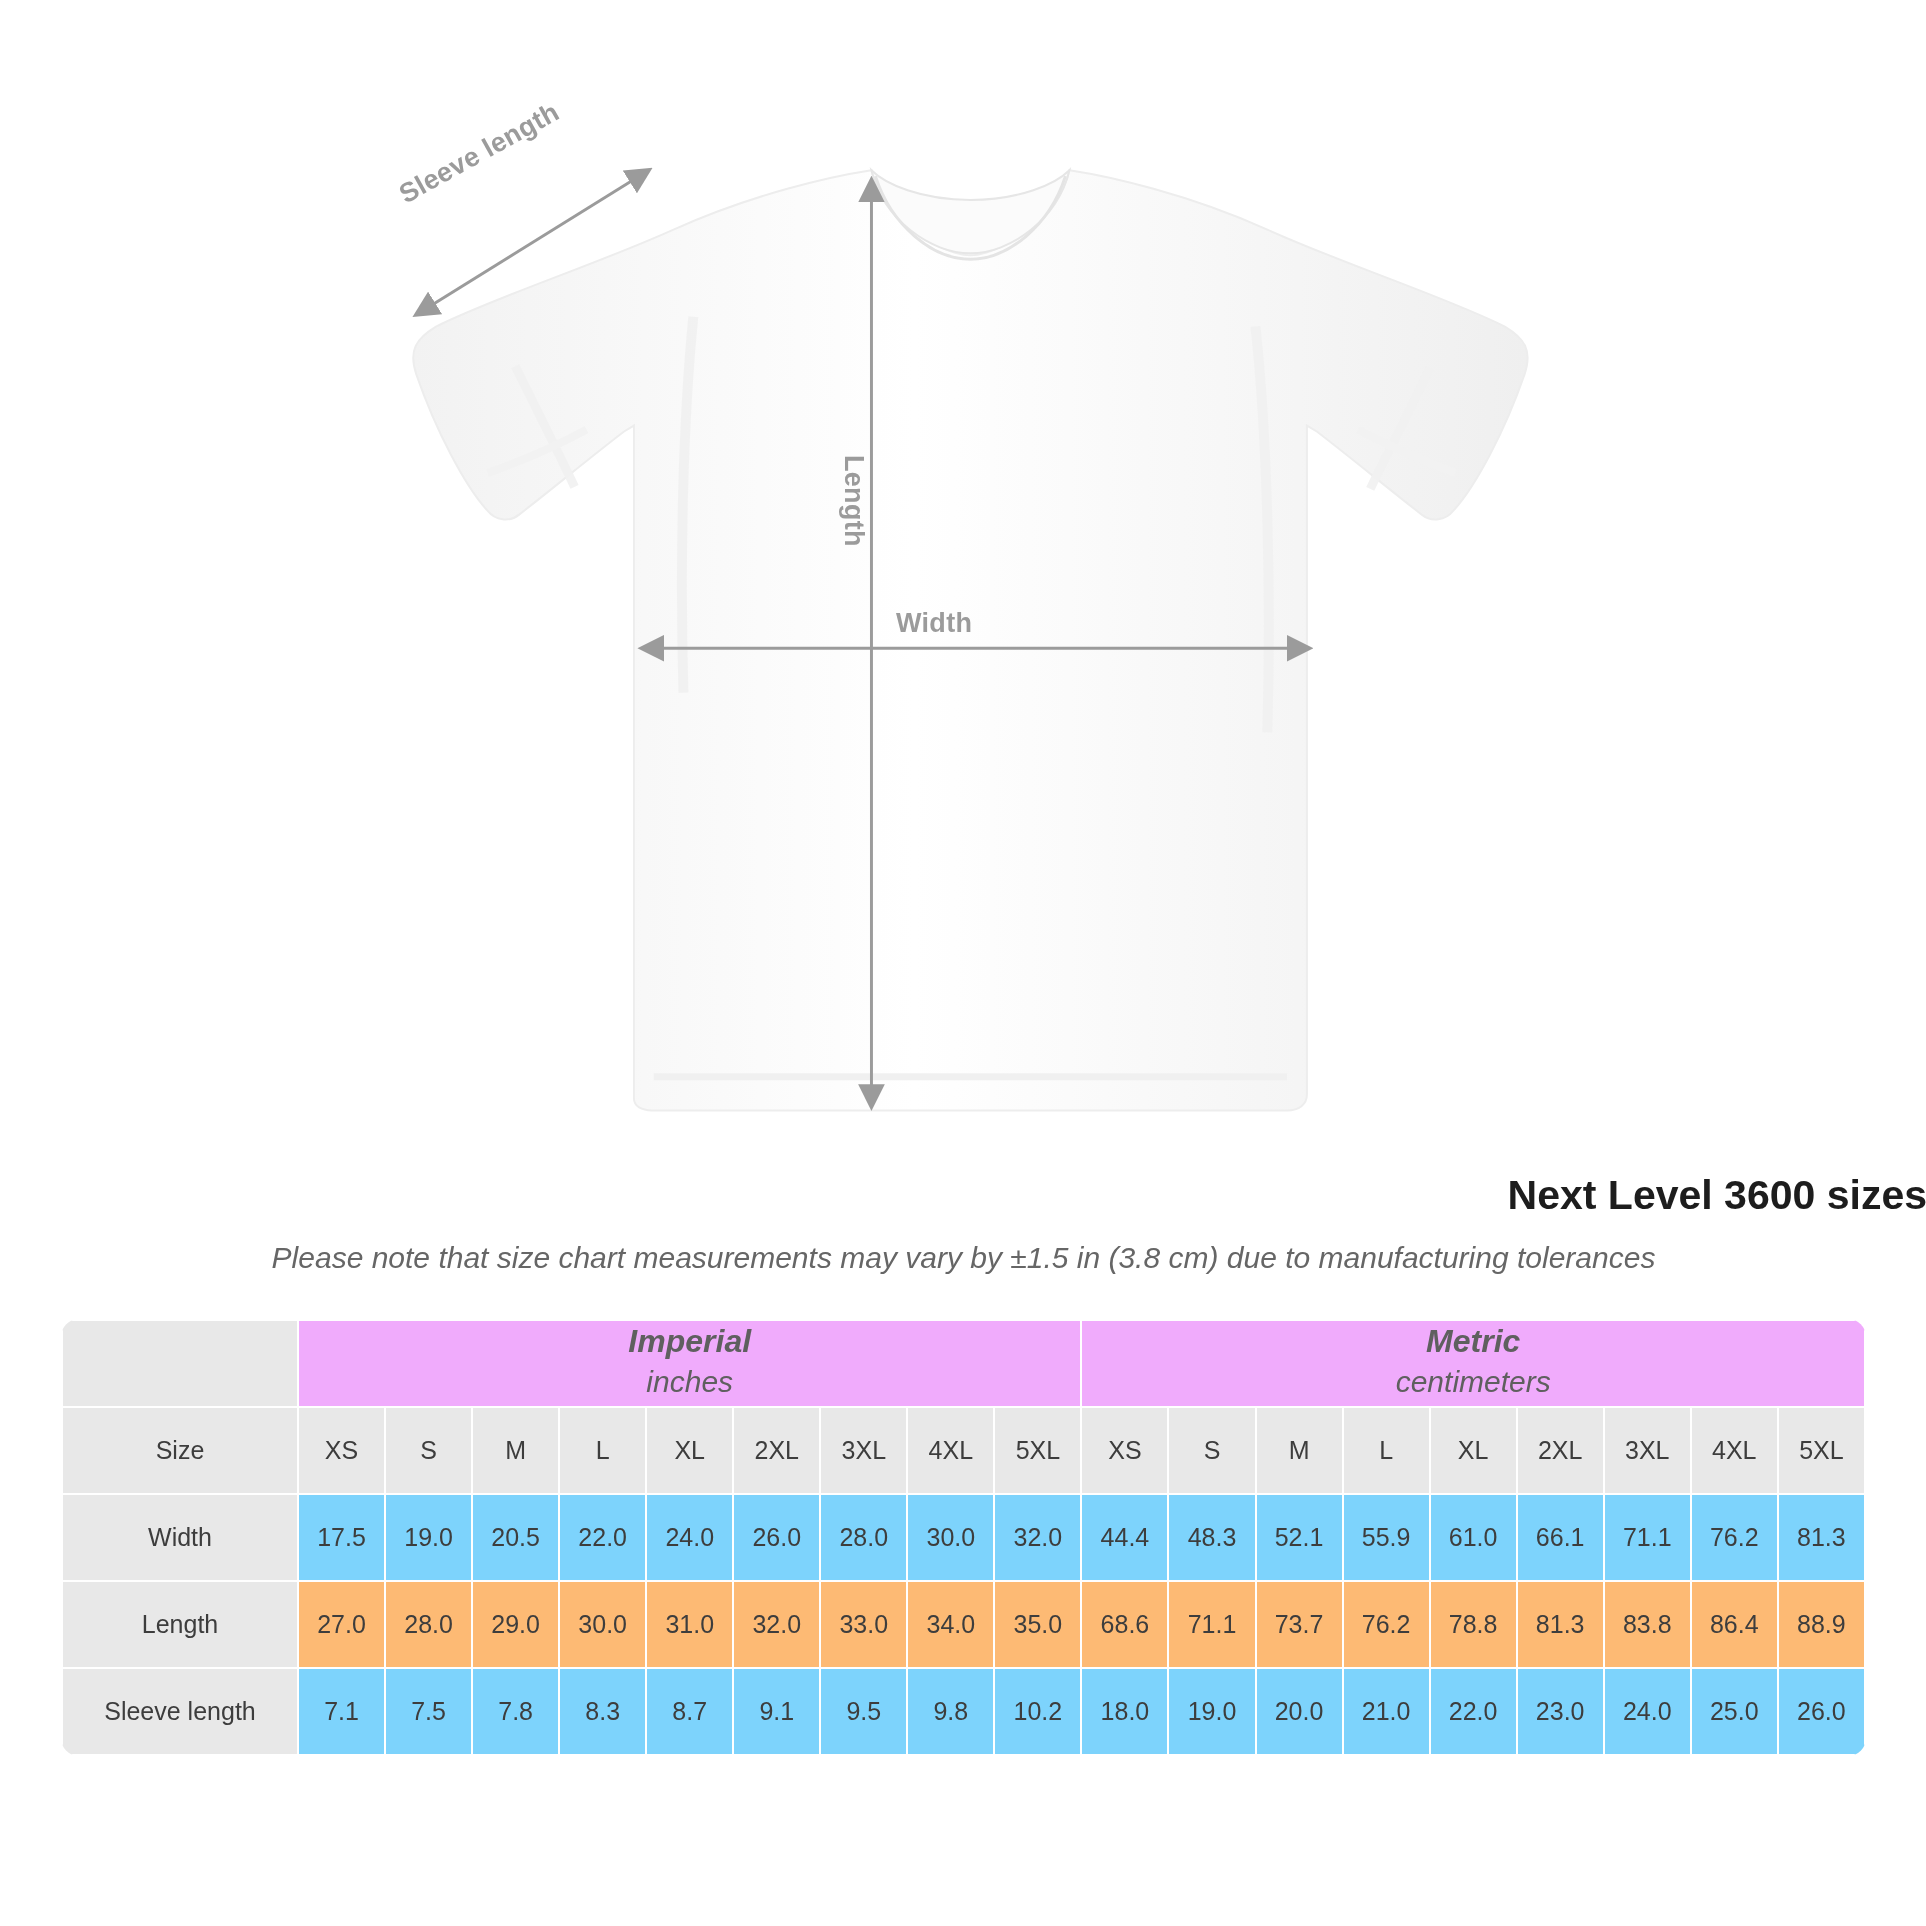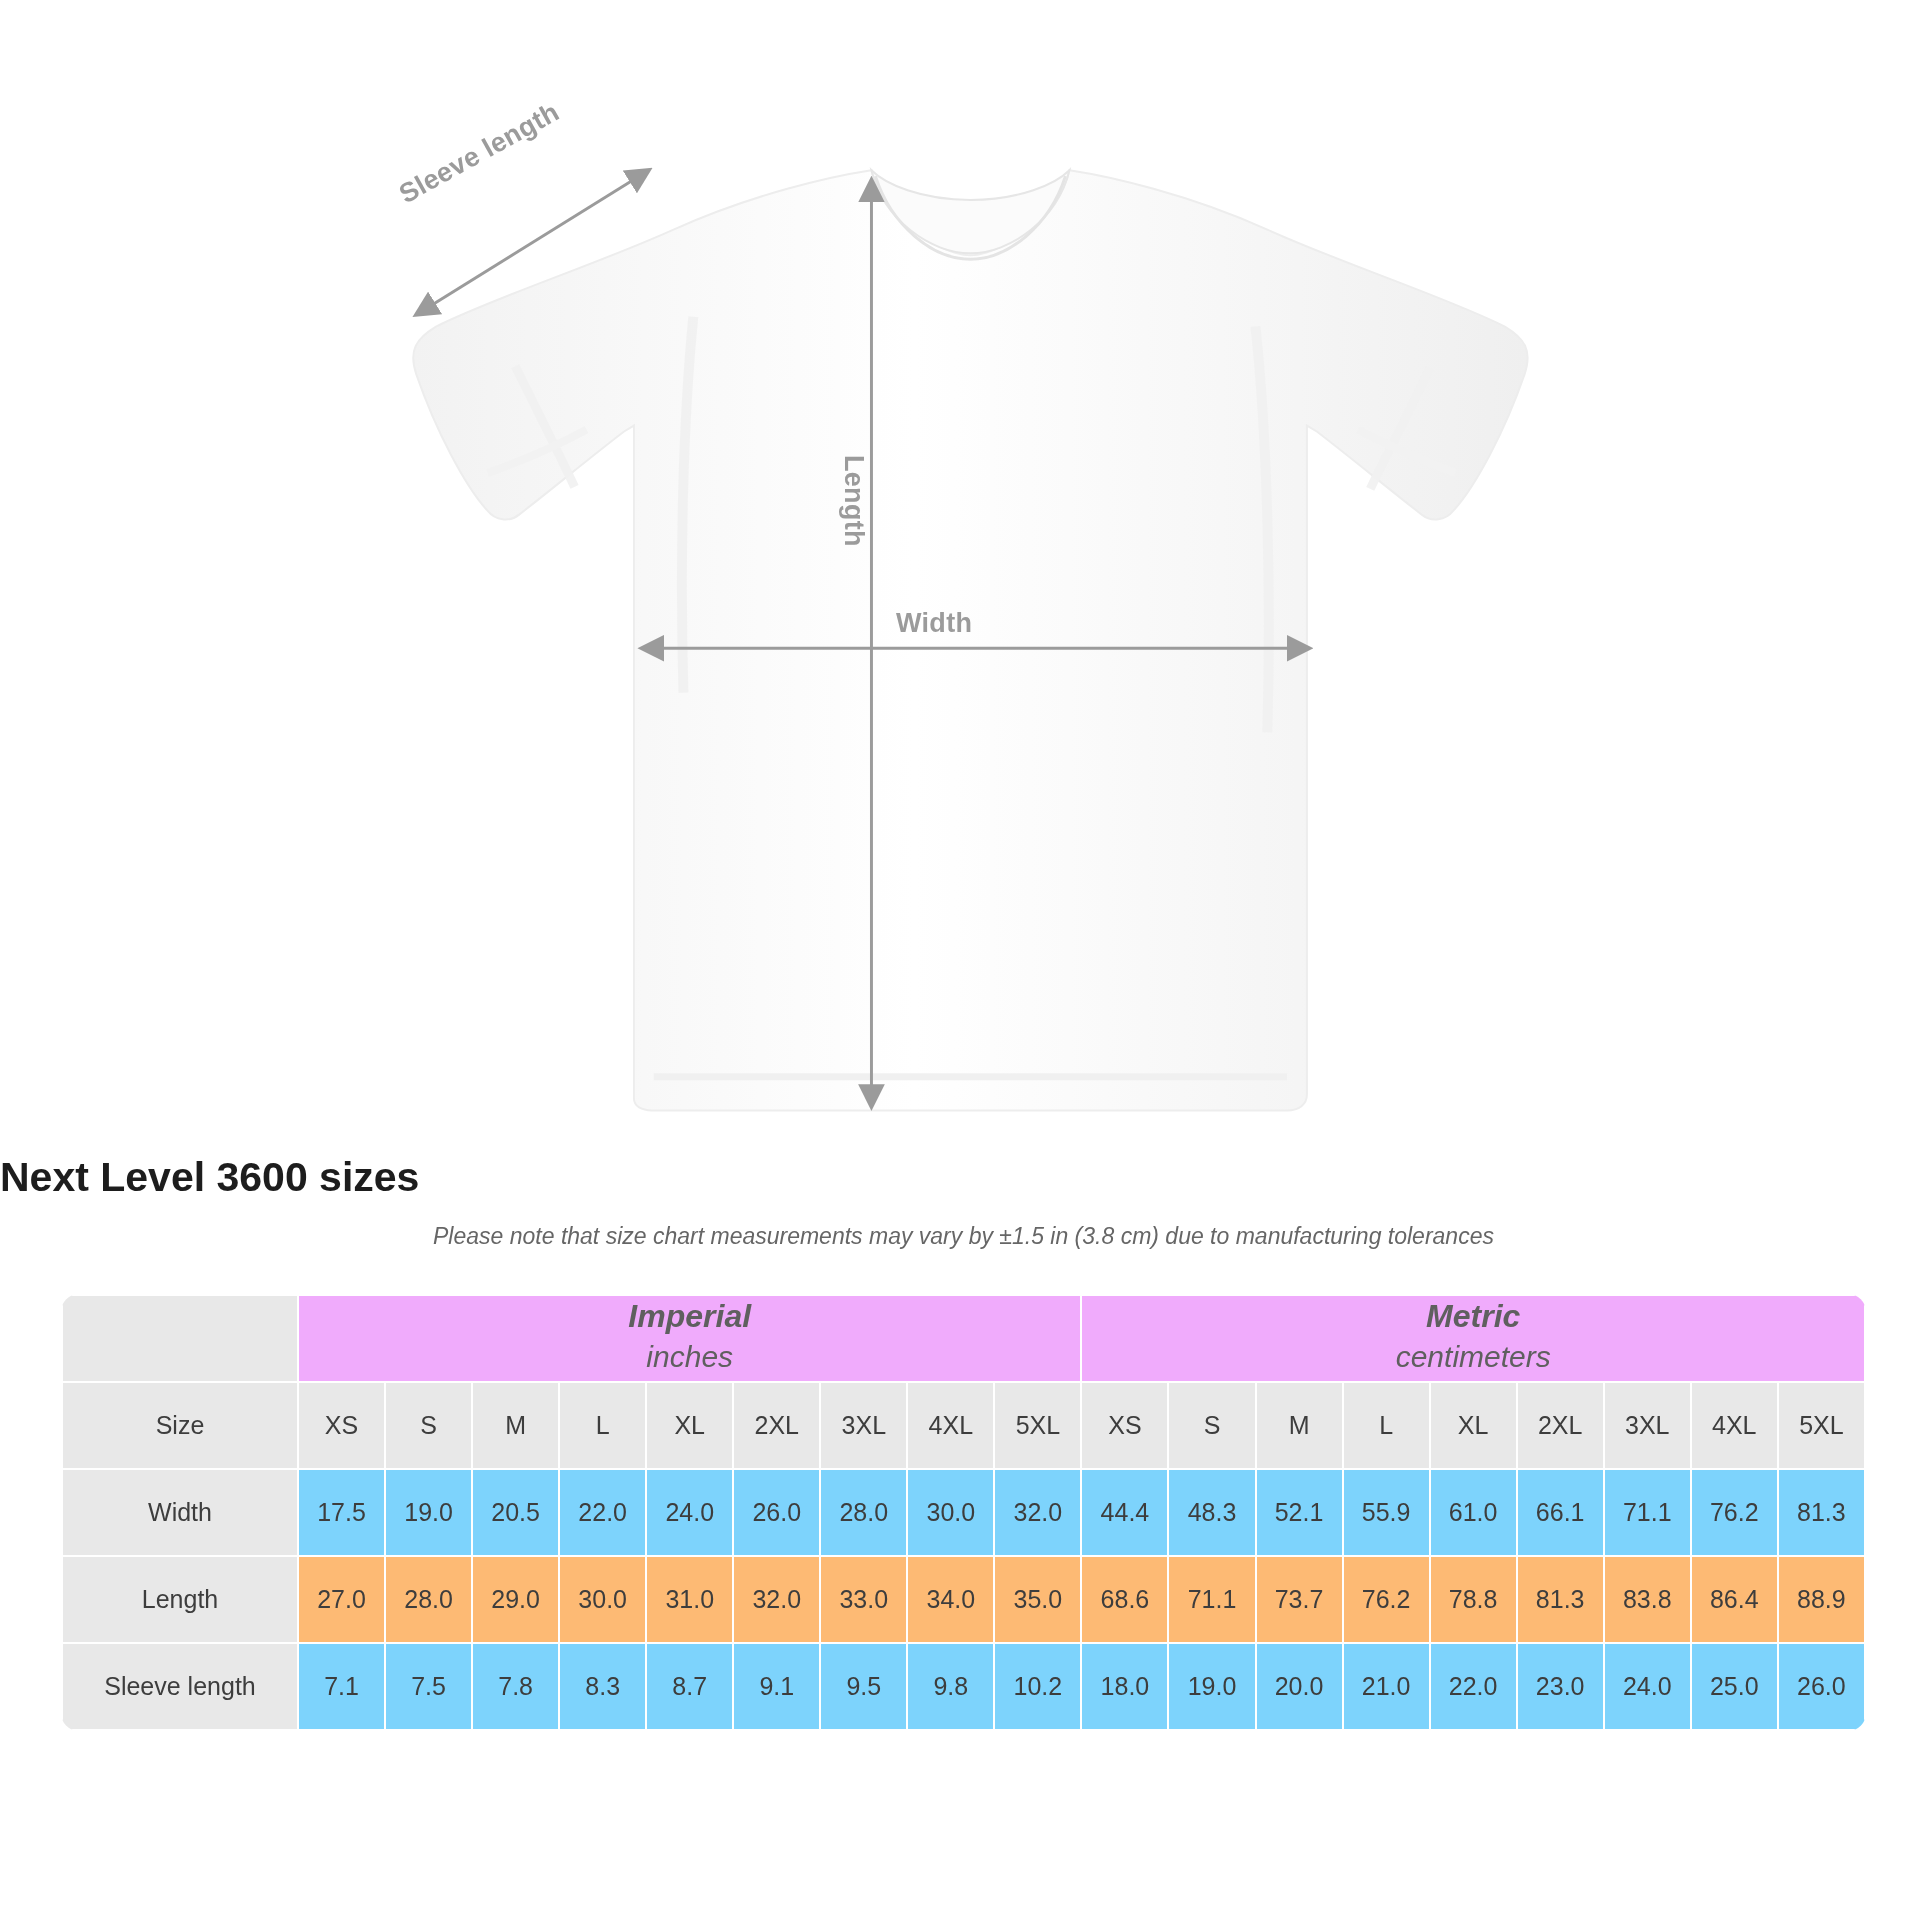--- a/index.html
+++ b/index.html
@@ -54,29 +54,29 @@
   }
 
   #width-label {
     left: 896px;
     top: 608px;
     white-space: nowrap;
   }
 
   
   #chart-title {
-    text-align: left;
+    text-align: right;
     font-size: 41px;
     font-weight: bold;
     color: #1d1d1d;
-    margin-top: 6px;
+    margin-top: 24px;
   }
   #chart-subtitle {
     text-align: center;
-    font-size: 23px;
+    font-size: 30px;
     font-style: italic;
     color: #666666;
     margin-top: 22px;
   }
 
   
   #table-wrap {
     margin: 44px 61px 0 61px;
     border-radius: 18px;
     overflow: hidden;

